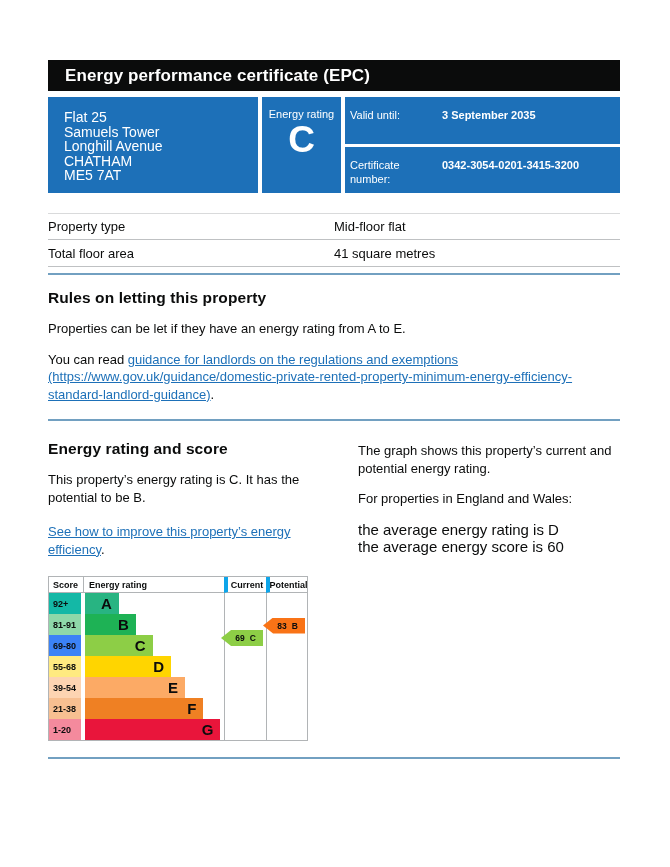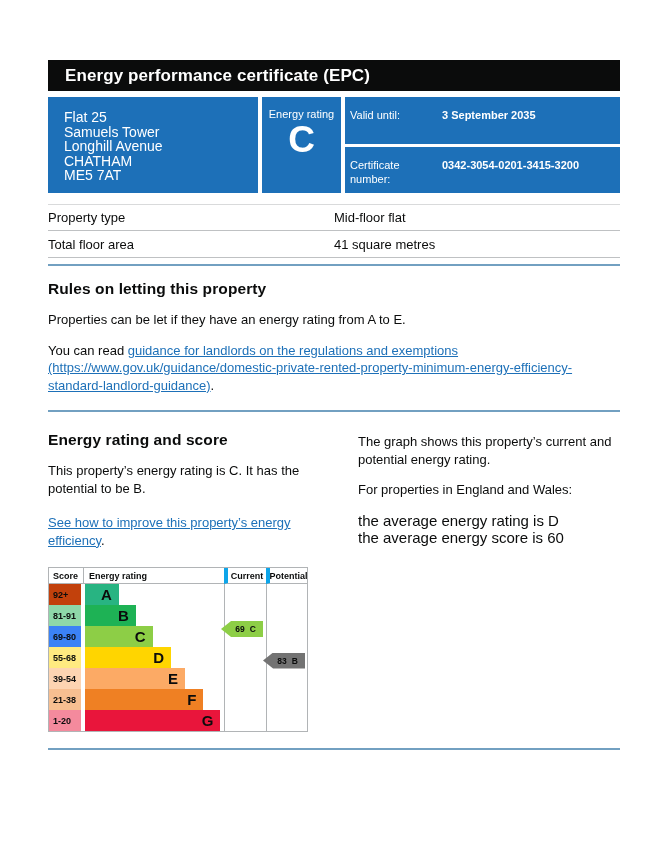--- a/index.html
+++ b/index.html
@@ -25,21 +25,21 @@
   .address-box { width:210px; padding:13px 10px 0 16px; font-size:14px; line-height:14.5px; }
   .rating-box { width:79px; text-align:center; padding-top:11px; }
   .rating-box .rating-label { font-size:11px; }
   .rating-box .rating-value { font-size:37px; font-weight:bold; line-height:40px; }
   .right-col-box { flex:1; display:flex; flex-direction:column; gap:3px; }
   .right-cell { flex:1; background:#1d70b8; color:#fff; display:flex; padding:11px 14px 0 5px; font-size:11px; line-height:14px; }
   .right-cell .cell-label { width:92px; flex:0 0 92px; }
   .right-cell .cell-value { font-weight:bold; }
 
   
-  .prop-table { margin-top:11px; font-size:13px; }
+  .prop-table { margin-top:20px; font-size:13px; }
   .prop-row { display:flex; height:27px; align-items:center; border-bottom:1px solid #bfc1c3; }
   .prop-row:first-child { border-top:1px solid #d9dadb; }
   .prop-label { width:50%; }
   .prop-value { width:50%; }
 
   
   .rule { border:none; border-top:2px solid #72a0c1; margin-top:6px; }
   .rule.mt16 { margin-top:16px; }
 
   h2.section-heading { font-size:15.5px; font-weight:bold; margin-top:14px; letter-spacing:.1px; }
@@ -144,25 +144,25 @@
       <div class="chart">
         <div class="ch score-h">Score</div>
         <div class="ch rating-h">Energy rating</div>
         <div class="ch center-h">Current</div>
         <div class="ch center-h">Potential</div>
 
         <div class="arrow arrow-current" style="background: rgb(141, 206, 70); top: 53px;">
           <span class="sc">69</span>
           <span>C</span>
         </div>
-        <div class="arrow arrow-potential" style="background: #737373; top: 40.5px; margin-top: 44px;">
+        <div class="arrow arrow-potential" style="background: #f97316; top: 40.5px;">
           <span class="sc">83</span>
           <span>B</span>
         </div>
-      <div class="s-cell" style="background: #c2410c;">92+</div>
+      <div class="s-cell" style="background: #14b8a6;">92+</div>
           <div class="bar-area">
             <div class="band-bar" style="width: 24%; background: rgb(40, 180, 130);">A</div>
           </div>
           <div class="v-col"></div>
           <div class="v-col"></div>
           <div class="s-cell" style="background: rgb(142, 216, 169);">81-91</div>
           <div class="bar-area">
             <div class="band-bar" style="width: 36%; background: rgb(30, 178, 85);">B</div>
           </div>
           <div class="v-col"></div>

